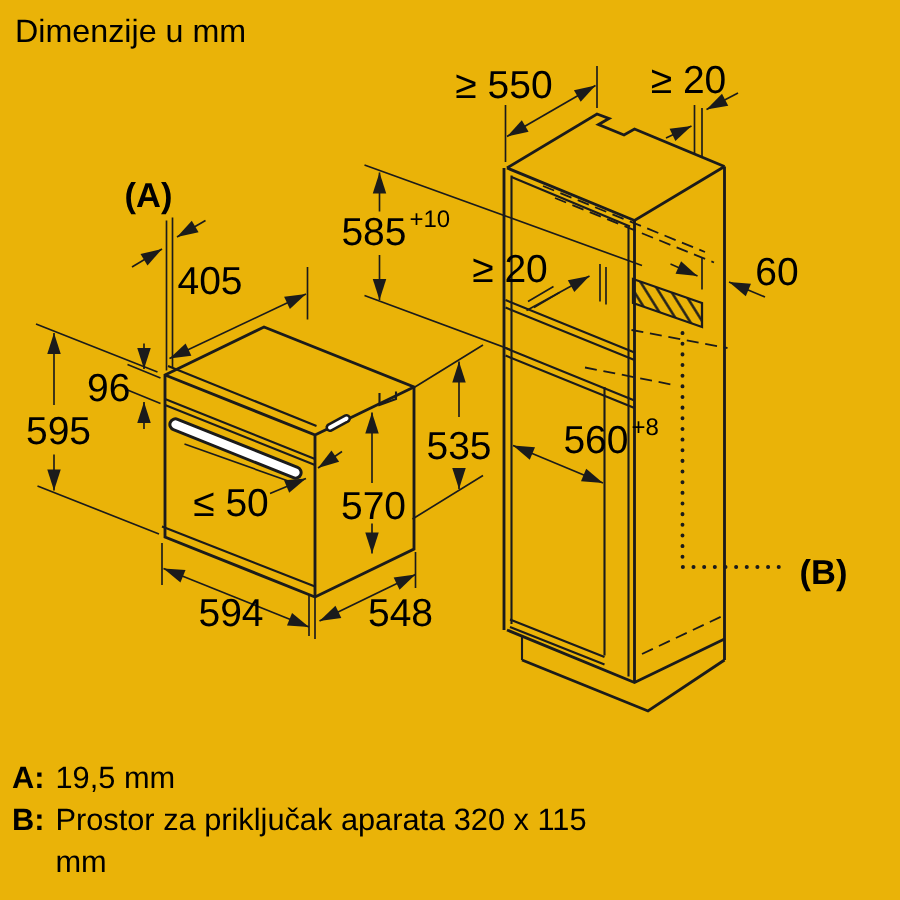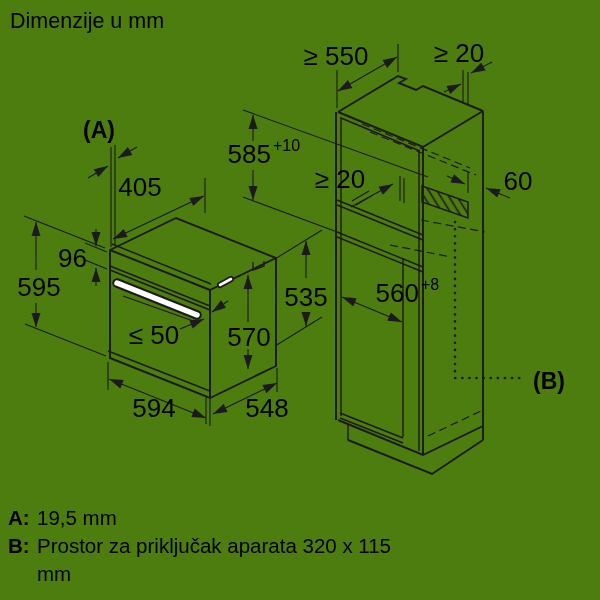--- a/index.html
+++ b/index.html
@@ -1,16 +1,16 @@
 <!DOCTYPE html>
 <html><head>
 <meta charset="utf-8">
 <style>
   html,body{margin:0;padding:0;background:#ffffff;}
-  .page{position:relative;width:600px;height:600px;background:#4d7c0f;overflow:hidden;
+  .page{position:relative;width:600px;height:600px;background:#eab308;overflow:hidden;
         font-family:"Liberation Sans", sans-serif;}
   svg{display:block;}
   svg text{font-family:"Liberation Sans", sans-serif;fill:#000;}
   .dimtxt{font-size:26px;}
   .suptxt{font-size:16px;}
   .markertxt{font-size:23px;font-weight:bold;}
   .titletxt{font-size:21.5px;}
   .legkey{font-size:20.5px;font-weight:bold;}
   .legval{font-size:20.5px;}
   .ln{stroke:#1b1b1b;fill:none;}

